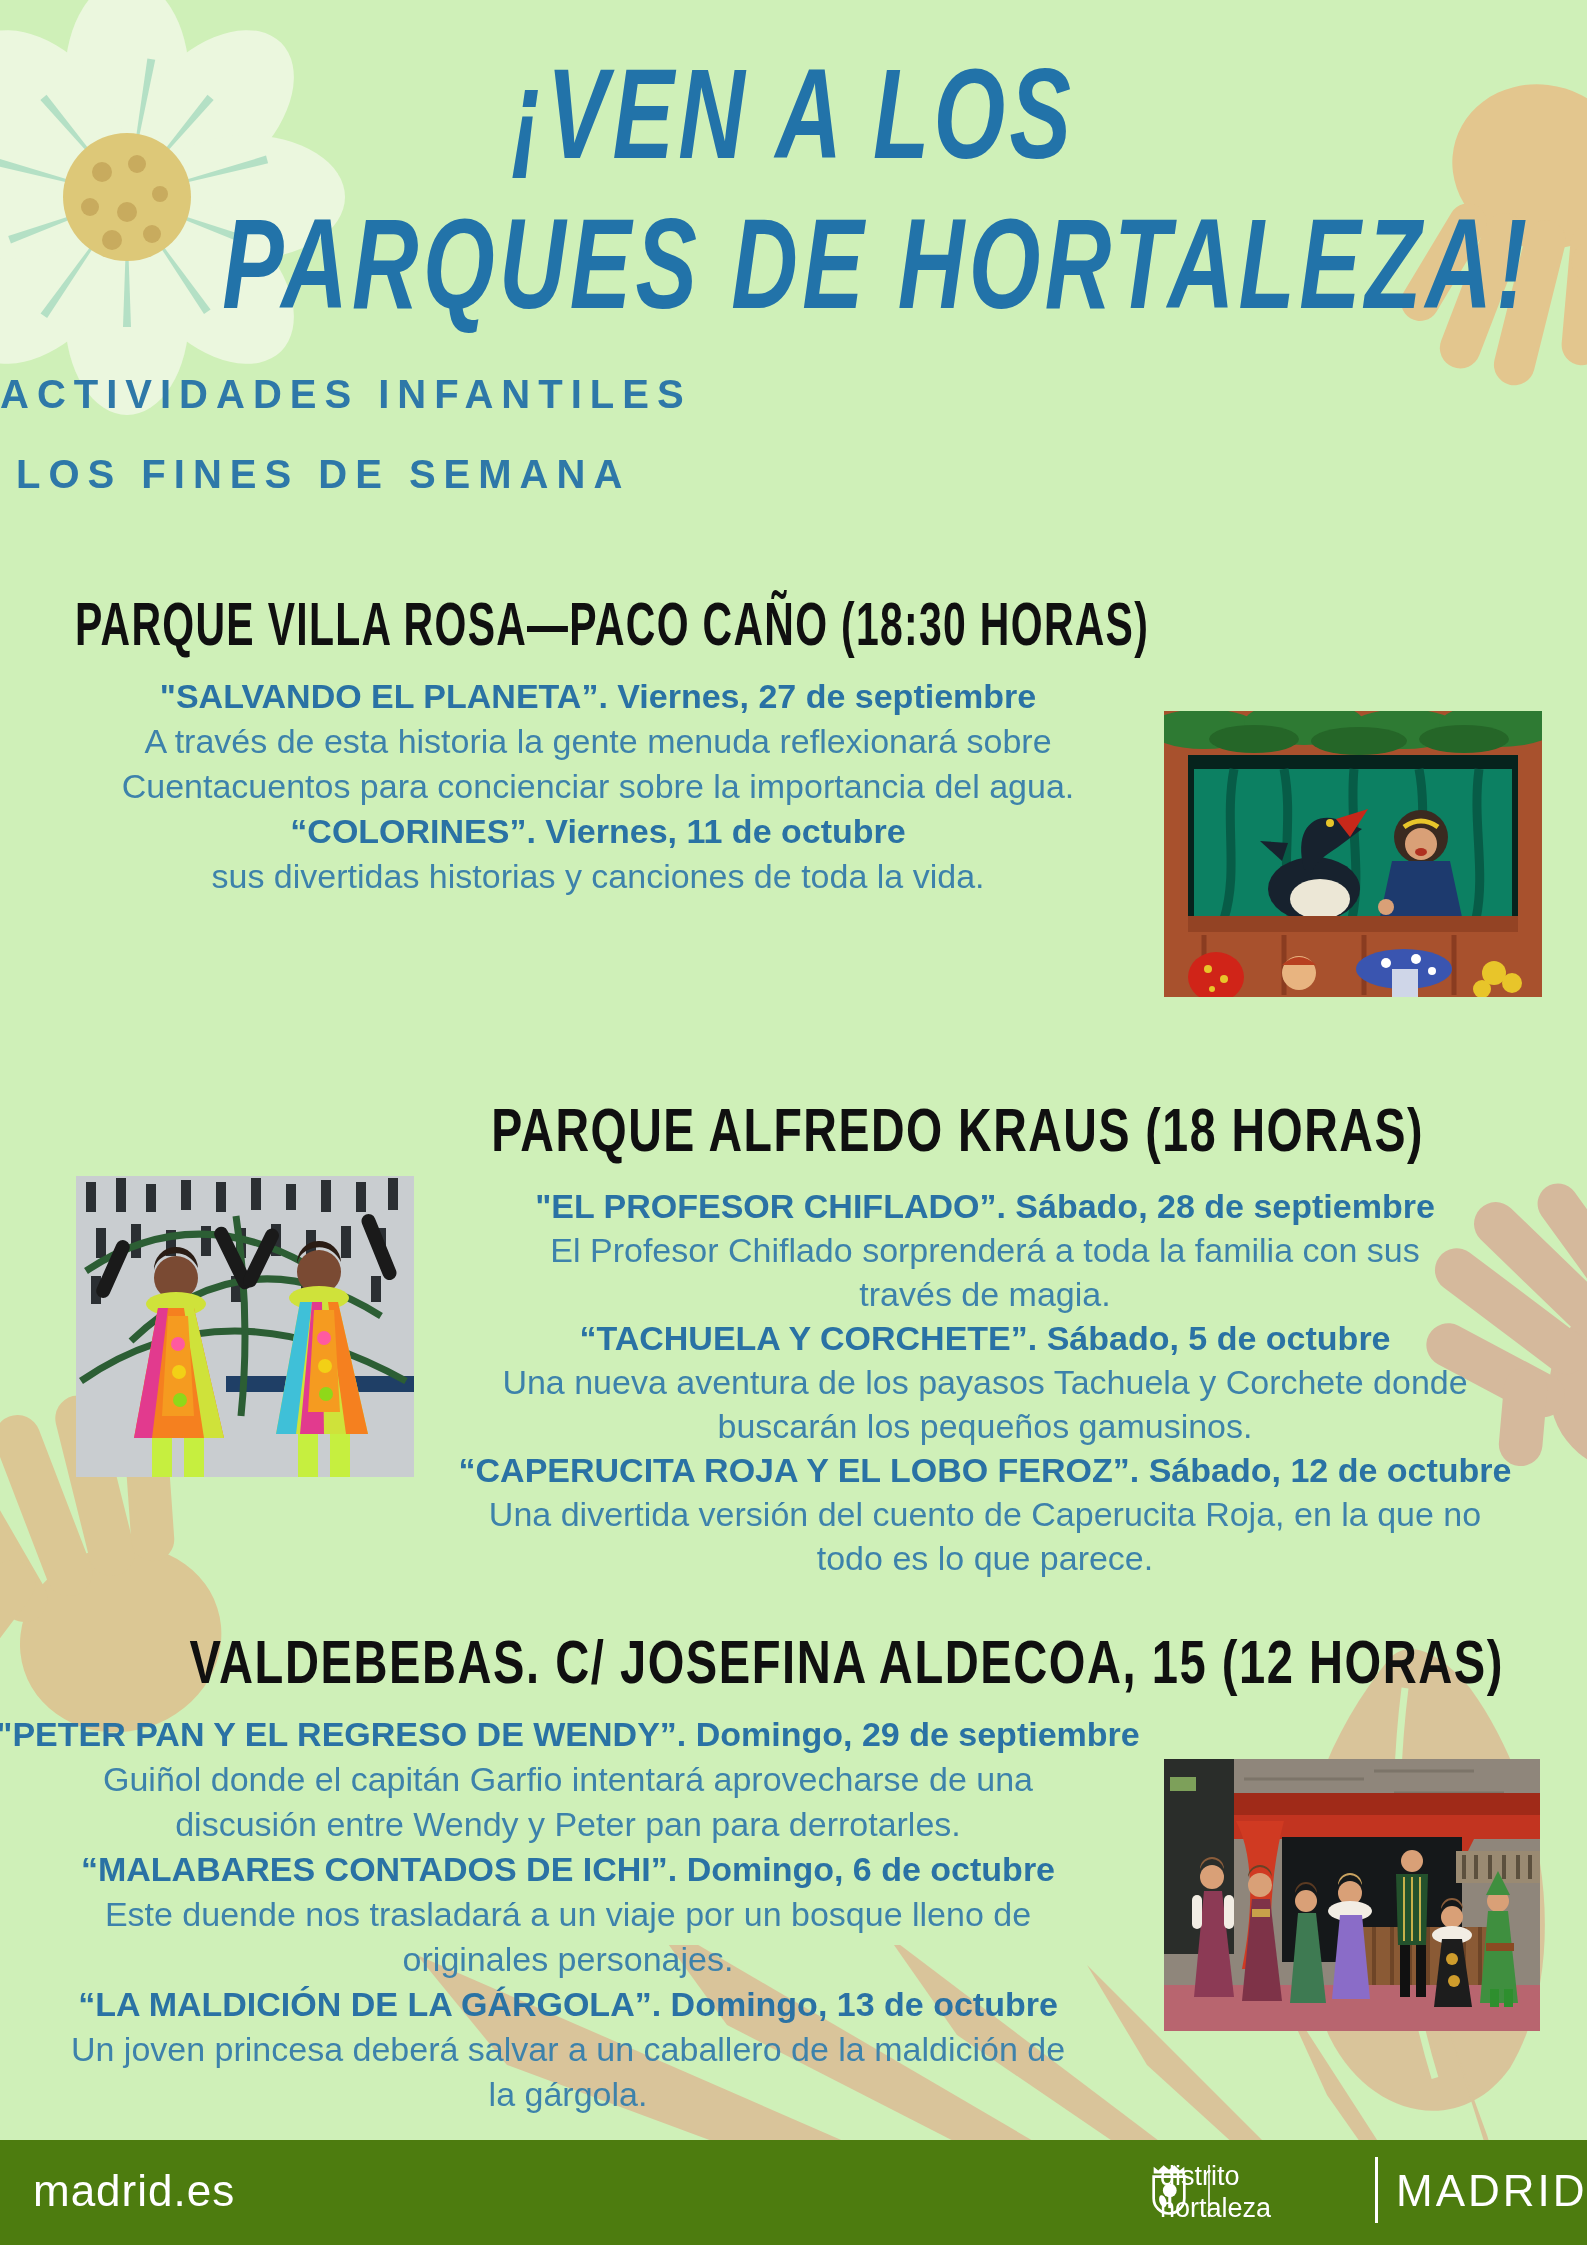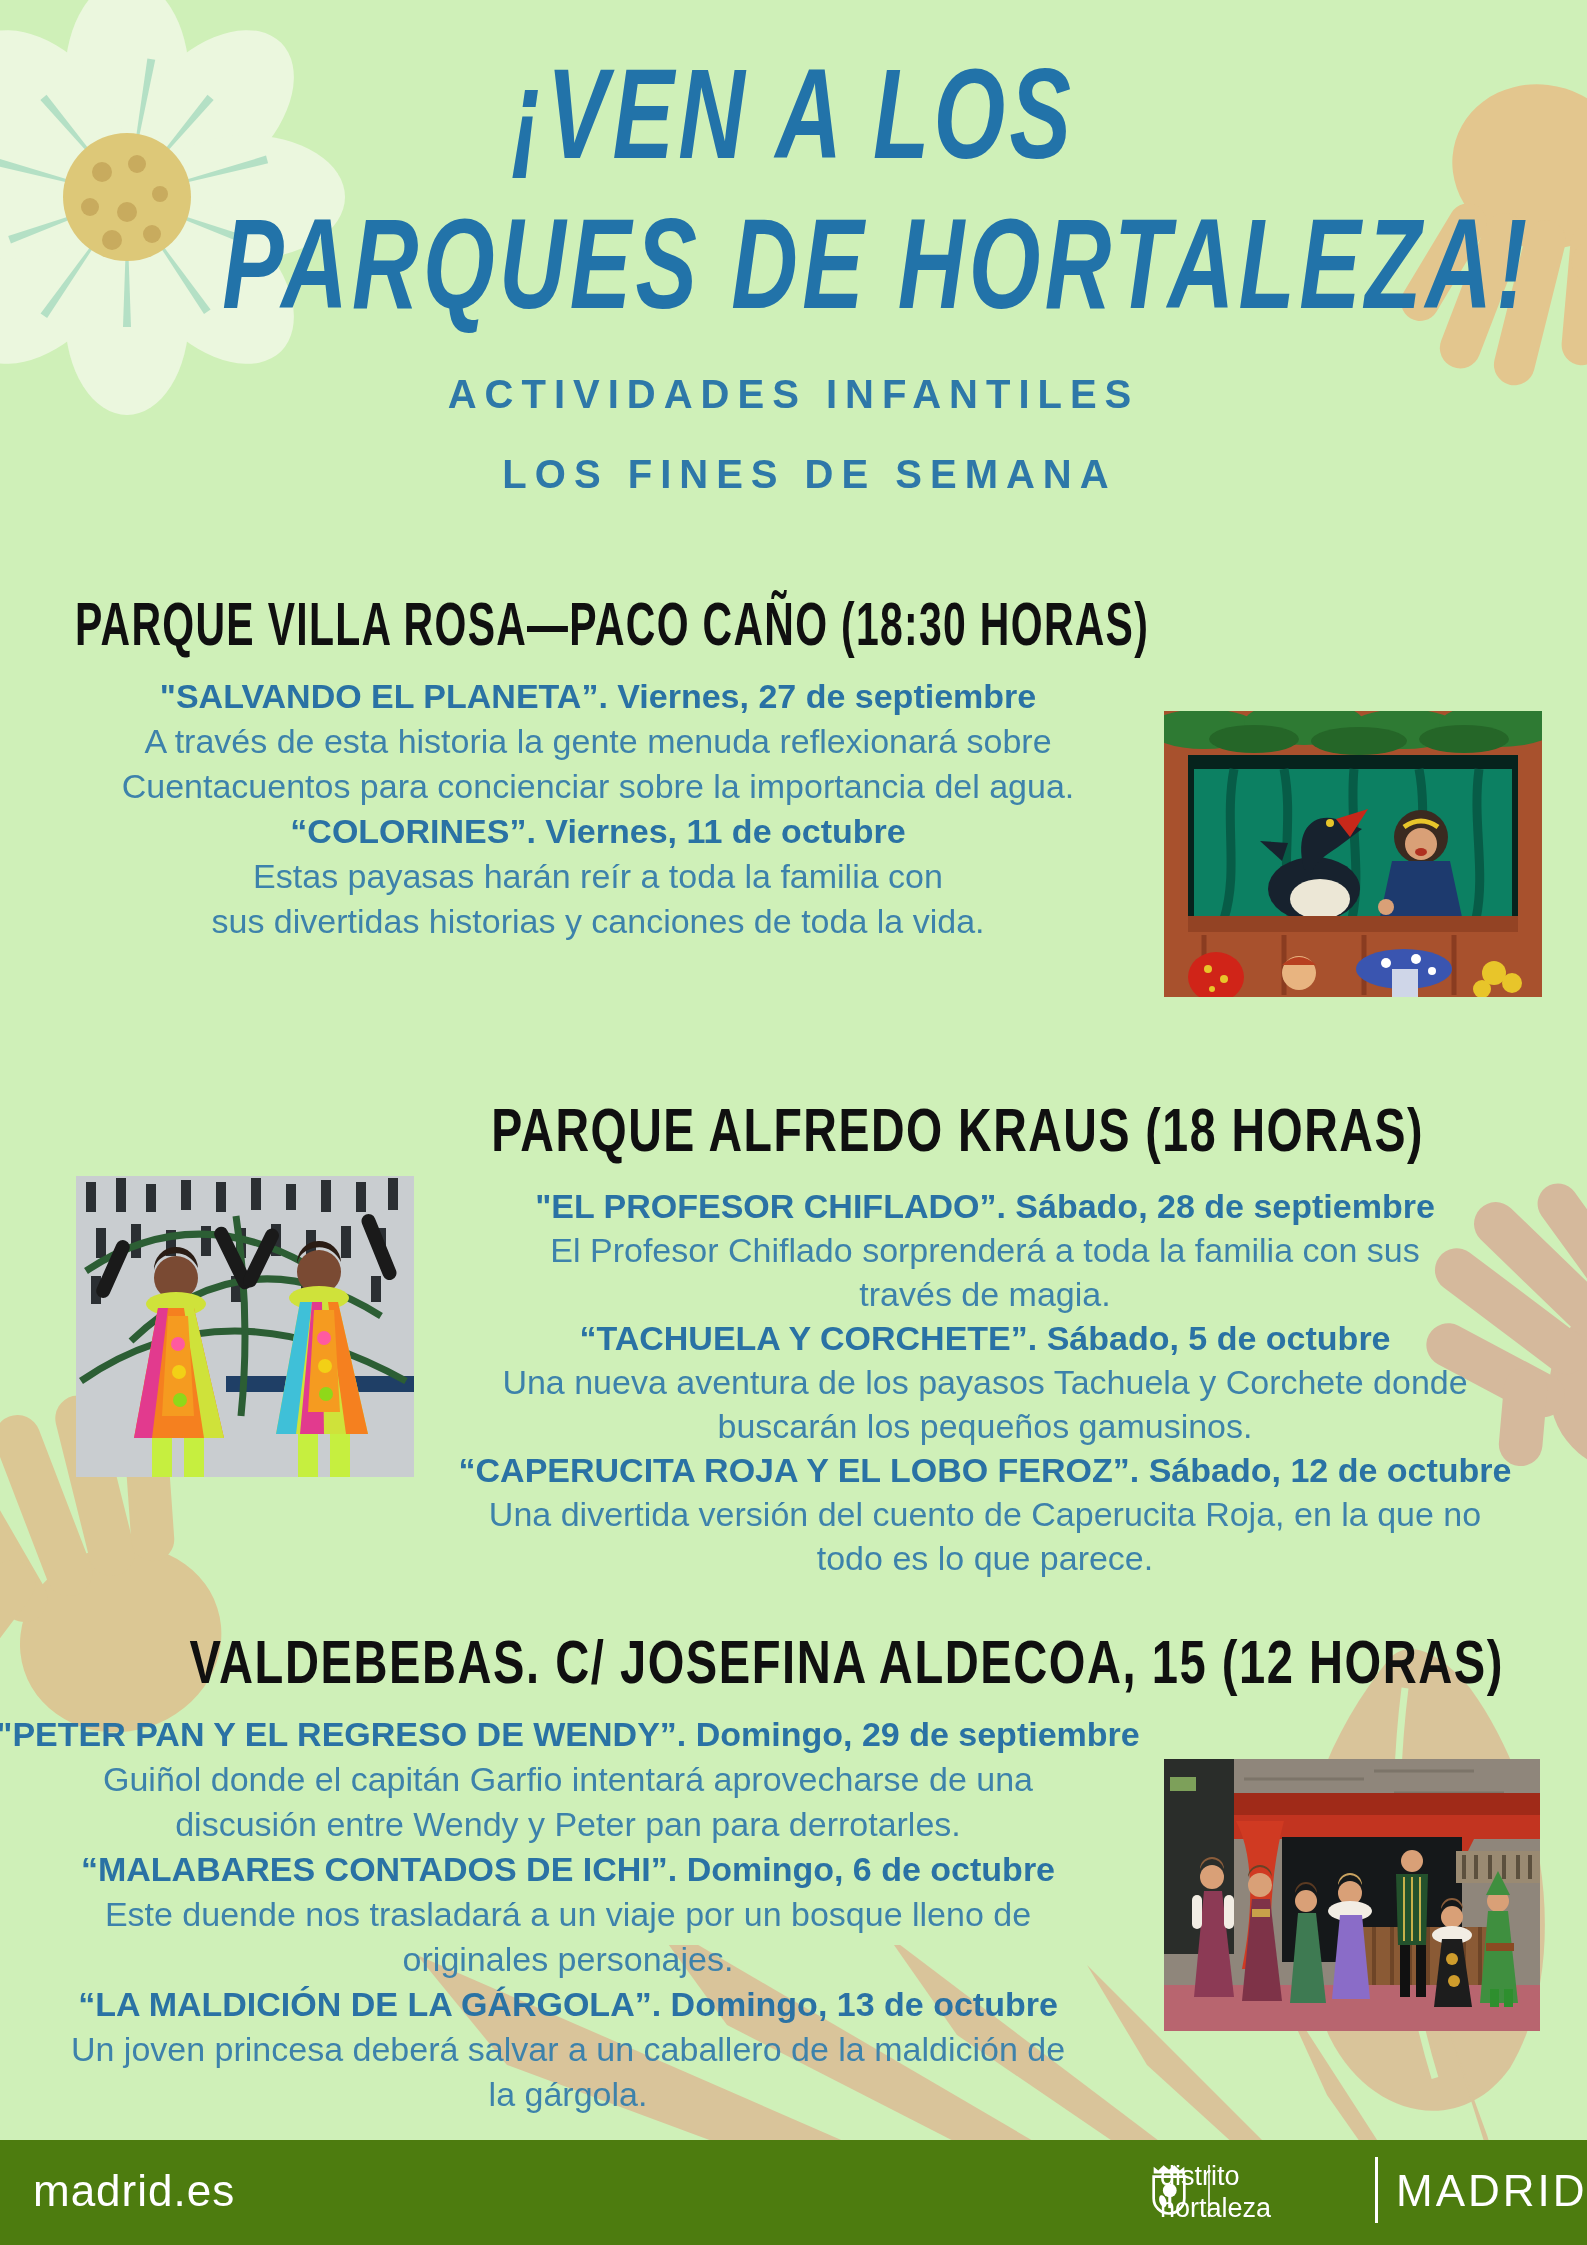--- a/index.html
+++ b/index.html
@@ -6,21 +6,21 @@
   .page{position:relative;width:1587px;height:2245px;background:#cff0b8;overflow:hidden;
         font-family:"Liberation Sans", sans-serif;}
   
   .deco{position:absolute;z-index:0;}
   
   .title-line{position:absolute;left:0;width:100%;text-align:center;color:#2273a9;
       font-weight:bold;font-style:italic;font-size:128px;letter-spacing:6px;
       transform:scaleX(0.72);transform-origin:center;white-space:nowrap;z-index:3;}
   .t1{top:40px;}
   .t2{top:190px;}
-  .subtitle-line{position:absolute;left:0;width:100%;text-align:center;color:#2e78a8;
+  .subtitle-line{position:absolute;left:0;width:100%;text-align:left;color:#2e78a8;
       font-weight:bold;font-size:40px;letter-spacing:8px;white-space:nowrap;z-index:3;}
   .s1{top:372px;}
   .s2{top:452px;padding-left:16px;}
   
   .heading{position:absolute;font-size:62px;font-weight:bold;color:#101010;
       letter-spacing:2px;white-space:nowrap;z-index:3;}
   .h1{left:75px;top:588px;transform:scaleX(0.66);transform-origin:left center;}
   .h2{left:340px;top:1094px;width:1210px;text-align:center;transform:scaleX(0.75);transform-origin:center;}
   .h3{left:0;top:1626px;width:1580px;text-align:center;transform:scaleX(0.76);transform-origin:center;}
   
@@ -168,21 +168,20 @@
   <div class="title-line t2">PARQUES DE HORTALEZA!</div>
   <div class="subtitle-line s1">ACTIVIDADES INFANTILES</div>
   <div class="subtitle-line s2">LOS FINES DE SEMANA</div>
 
   <div class="heading h1">PARQUE VILLA ROSA—PACO CAÑO (18:30 HORAS)</div>
   <div class="events ev1">
     <div class="line title">"SALVANDO EL PLANETA”. Viernes, 27 de septiembre</div>
     <div class="line desc">A través de esta historia la gente menuda reflexionará sobre</div>
     <div class="line desc">Cuentacuentos para concienciar sobre la importancia del agua.</div>
     <div class="line title">“COLORINES”. Viernes, 11 de octubre</div>
-    <div class="line desc">Estas payasas harán reír a toda la familia con</div>
     <div class="line desc">sus divertidas historias y canciones de toda la vida.</div>
   </div>
 
   <svg class="photo" role="img" style="left:1164px;top:711px" width="378" height="286" viewBox="0 0 378 286" aria-label="Puppet theatre with a dragon puppet and a boy puppet in front of a green curtain">
     <rect width="378" height="286" fill="#a8512d"></rect>
     <g fill="#2e7a33">
       <ellipse cx="40" cy="18" rx="55" ry="20"></ellipse>
         <ellipse cx="140" cy="12" rx="60" ry="22"></ellipse>
       <ellipse cx="240" cy="18" rx="55" ry="20"></ellipse>
         <ellipse cx="335" cy="14" rx="60" ry="22"></ellipse>

